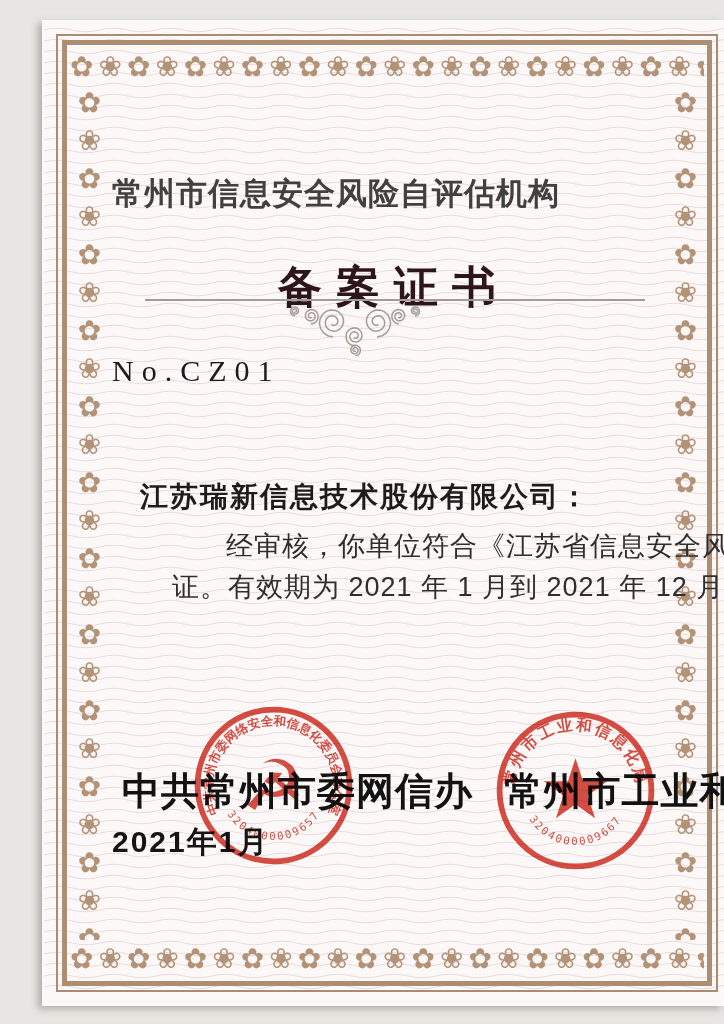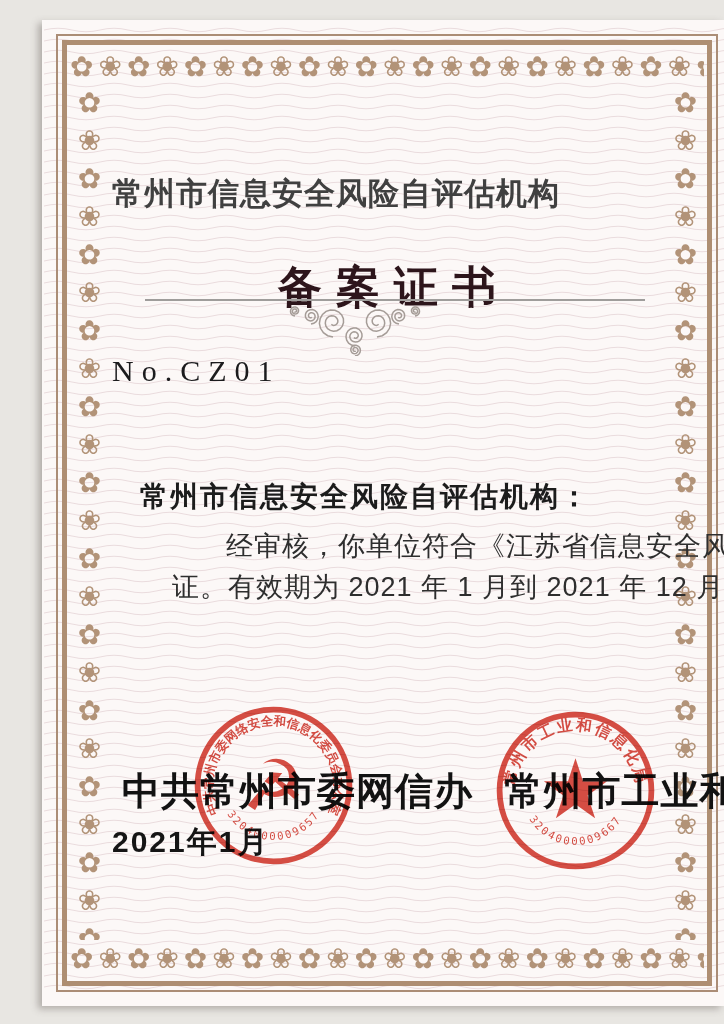--- a/index.html
+++ b/index.html
@@ -182,21 +182,21 @@
         <path d="M48.0 35.0L42.7 33.7L38.4 30.6L35.5 26.3L34.4 21.4L35.2 16.6L37.5 12.4L41.1 9.4L45.4 8.0L49.9 8.2L53.8 10.0L56.7 12.9L58.4 16.6L58.5 20.6L57.3 24.2L55.0 27.0L51.9 28.7L48.5 29.2L45.3 28.4L42.6 26.6L40.9 24.1L40.3 21.2L40.7 18.4L42.0 16.1L44.0 14.5L46.3 13.8L48.6 13.9L50.6 14.9L52.0 16.4L52.8 18.2L52.8 20.0L52.1 21.6L51.0 22.7L49.7 23.3L48.4 23.4L47.2 22.9L46.4 22.2"></path>
         <path d="M92.0 35.0L97.3 33.7L101.6 30.6L104.5 26.3L105.6 21.4L104.8 16.6L102.5 12.4L98.9 9.4L94.6 8.0L90.1 8.2L86.2 10.0L83.3 12.9L81.6 16.6L81.5 20.6L82.7 24.2L85.0 27.0L88.1 28.7L91.5 29.2L94.7 28.4L97.4 26.6L99.1 24.1L99.7 21.2L99.3 18.4L98.0 16.1L96.0 14.5L93.7 13.8L91.4 13.9L89.4 14.9L88.0 16.4L87.2 18.2L87.3 20.0L87.9 21.6L89.0 22.7L90.3 23.3L91.6 23.4L92.8 22.9L93.6 22.2"></path>
         <path d="M70.0 44.0L66.5 43.1L63.6 41.1L61.7 38.2L61.0 35.0L61.4 31.7L63.0 28.9L65.4 27.0L68.3 26.0L71.2 26.1L73.9 27.3L75.8 29.3L76.9 31.8L77.0 34.4L76.2 36.8L74.7 38.7L72.6 39.8L70.3 40.1L68.2 39.6L66.4 38.4L65.3 36.7L64.8 34.8L65.1 33.0L66.0 31.4L67.3 30.3L68.9 29.8L70.4 29.9L71.7 30.6L72.7 31.6L73.2 32.8L73.2 34.0L72.7 35.1L72.0 35.8L71.1 36.2L70.2 36.2L69.5 36.0L68.9 35.5"></path>
         <path d="M26.0 22.0L28.8 21.3L31.1 19.7L32.6 17.4L33.2 14.8L32.8 12.2L31.6 9.9L29.7 8.4L27.4 7.6L25.0 7.7L22.9 8.6L21.3 10.2L20.5 12.2L20.4 14.3L21.0 16.2L22.3 17.7L23.9 18.6L25.7 18.9L27.5 18.5L28.9 17.5L29.8 16.2L30.1 14.7L29.9 13.2L29.2 11.9L28.1 11.1L26.9 10.7L25.7 10.8L24.6 11.3L23.8 12.1L23.5 13.0L23.5 14.0L23.8 14.8L24.4 15.5L25.1 15.8L25.8 15.8L26.4 15.6L26.8 15.2"></path>
         <path d="M114.0 22.0L111.2 21.3L108.9 19.7L107.4 17.4L106.8 14.8L107.2 12.2L108.4 9.9L110.3 8.4L112.6 7.6L115.0 7.7L117.1 8.6L118.7 10.2L119.5 12.2L119.6 14.3L119.0 16.2L117.7 17.7L116.1 18.6L114.3 18.9L112.5 18.5L111.1 17.5L110.2 16.2L109.9 14.7L110.1 13.2L110.8 11.9L111.9 11.1L113.1 10.7L114.3 10.8L115.4 11.3L116.2 12.1L116.5 13.0L116.5 14.0L116.2 14.8L115.6 15.5L114.9 15.8L114.2 15.8L113.6 15.6L113.2 15.2"></path>
         <path d="M70.0 54.0L72.1 53.5L73.8 52.3L75.0 50.5L75.4 48.6L75.1 46.6L74.2 45.0L72.7 43.8L71.0 43.2L69.3 43.3L67.7 44.0L66.5 45.2L65.9 46.7L65.8 48.2L66.3 49.7L67.2 50.8L68.4 51.5L69.8 51.7L71.1 51.4L72.1 50.6L72.8 49.6L73.1 48.5L72.9 47.4L72.4 46.4L71.6 45.8L70.7 45.5L69.7 45.6L69.0 45.9L68.4 46.5L68.1 47.3L68.1 48.0L68.4 48.6L68.8 49.1L69.3 49.3L69.9 49.3L70.3 49.2L70.6 48.9"></path>
         <path d="M10.0 14.0L8.2 13.6L6.8 12.5L5.8 11.1L5.5 9.5L5.7 7.9L6.5 6.5L7.7 5.5L9.1 5.0L10.6 5.1L11.9 5.7L12.9 6.6L13.5 7.9L13.5 9.2L13.1 10.4L12.3 11.3L11.3 11.9L10.2 12.1L9.1 11.8L8.2 11.2L7.6 10.4L7.4 9.4L7.6 8.5L8.0 7.7L8.7 7.2L9.4 6.9L10.2 7.0L10.9 7.3L11.3 7.8L11.6 8.4L11.6 9.0L11.4 9.5L11.0 9.9L10.6 10.1L10.1 10.1L9.7 10.0L9.5 9.7"></path>
         <path d="M130.0 14.0L131.8 13.6L133.2 12.5L134.2 11.1L134.5 9.5L134.3 7.9L133.5 6.5L132.3 5.5L130.9 5.0L129.4 5.1L128.1 5.7L127.1 6.6L126.5 7.9L126.5 9.2L126.9 10.4L127.7 11.3L128.7 11.9L129.8 12.1L130.9 11.8L131.8 11.2L132.4 10.4L132.6 9.4L132.4 8.5L132.0 7.7L131.3 7.2L130.6 6.9L129.8 7.0L129.1 7.3L128.7 7.8L128.4 8.4L128.4 9.0L128.6 9.5L129.0 9.9L129.4 10.1L129.9 10.1L130.3 10.0L130.5 9.7"></path>
       </svg>
     <div class="serial">No.CZ01</div>
-    <div class="recipient">常州市信息安全风险自评估机构：</div>
+    <div class="recipient">江苏瑞新信息技术股份有限公司：</div>
     <div class="para">
       <div class="pline indent">经审核，你单位符合《江苏省信息安全风险</div>
       <div class="pline">证。有效期为 2021 年 1 月到 2021 年 12 月。</div>
     </div>
     <div class="issuer-row">
       <span>中共常州市委网信办</span>
       <span>常州市工业和信息化局</span>
     </div>
     <div class="date">2021年1月</div>
   </div>

